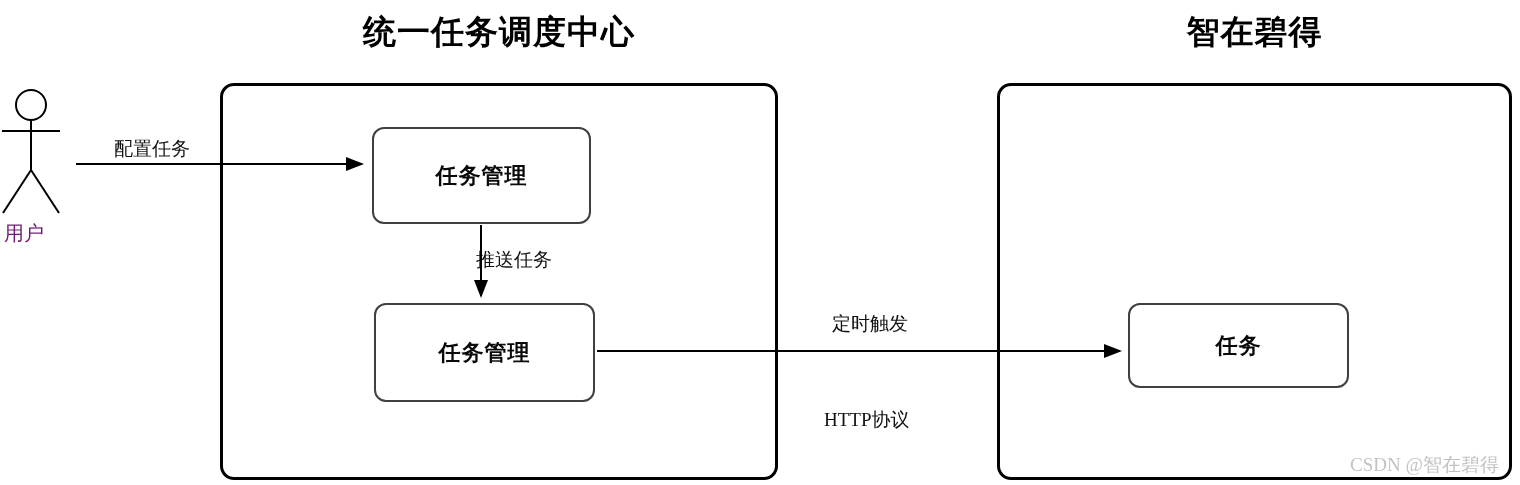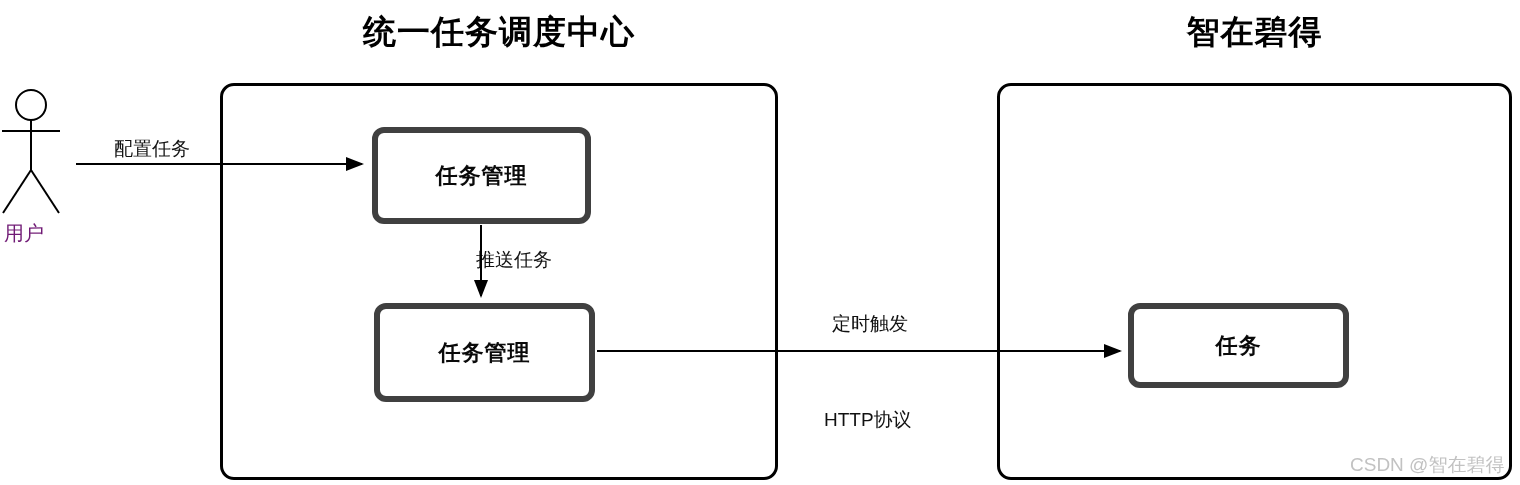--- a/index.html
+++ b/index.html
@@ -2,21 +2,21 @@
 <html><head>
 <meta charset="utf-8">
 <style>
   * { box-sizing: border-box; }
   html, body { margin: 0; padding: 0; background: #ffffff; }
   .canvas {
     position: relative;
     width: 1520px;
     height: 485px;
     background: #ffffff;
-    font-family: Liberation Sans, sans-serif;
+    font-family: Liberation Serif, serif;
     overflow: hidden;
   }
   .section-title {
     position: absolute;
     top: 10px;
     font-size: 33px;
     font-weight: 700;
     color: #000000;
     text-align: center;
     letter-spacing: 1px;
@@ -27,21 +27,21 @@
   .container {
     position: absolute;
     border: 3px solid #000000;
     border-radius: 14px;
     background: transparent;
   }
   .container-left  { left: 220px; top: 83px; width: 558px; height: 397px; }
   .container-right { left: 997px; top: 83px; width: 515px; height: 397px; }
   .node {
     position: absolute;
-    border: 6px solid #404040;
+    border: 2px solid #404040;
     border-radius: 12px;
     background: #ffffff;
     display: flex;
     align-items: center;
     justify-content: center;
     font-size: 22px;
     font-weight: 600;
     color: #0a0a0a;
     letter-spacing: 1px;
     white-space: nowrap;

